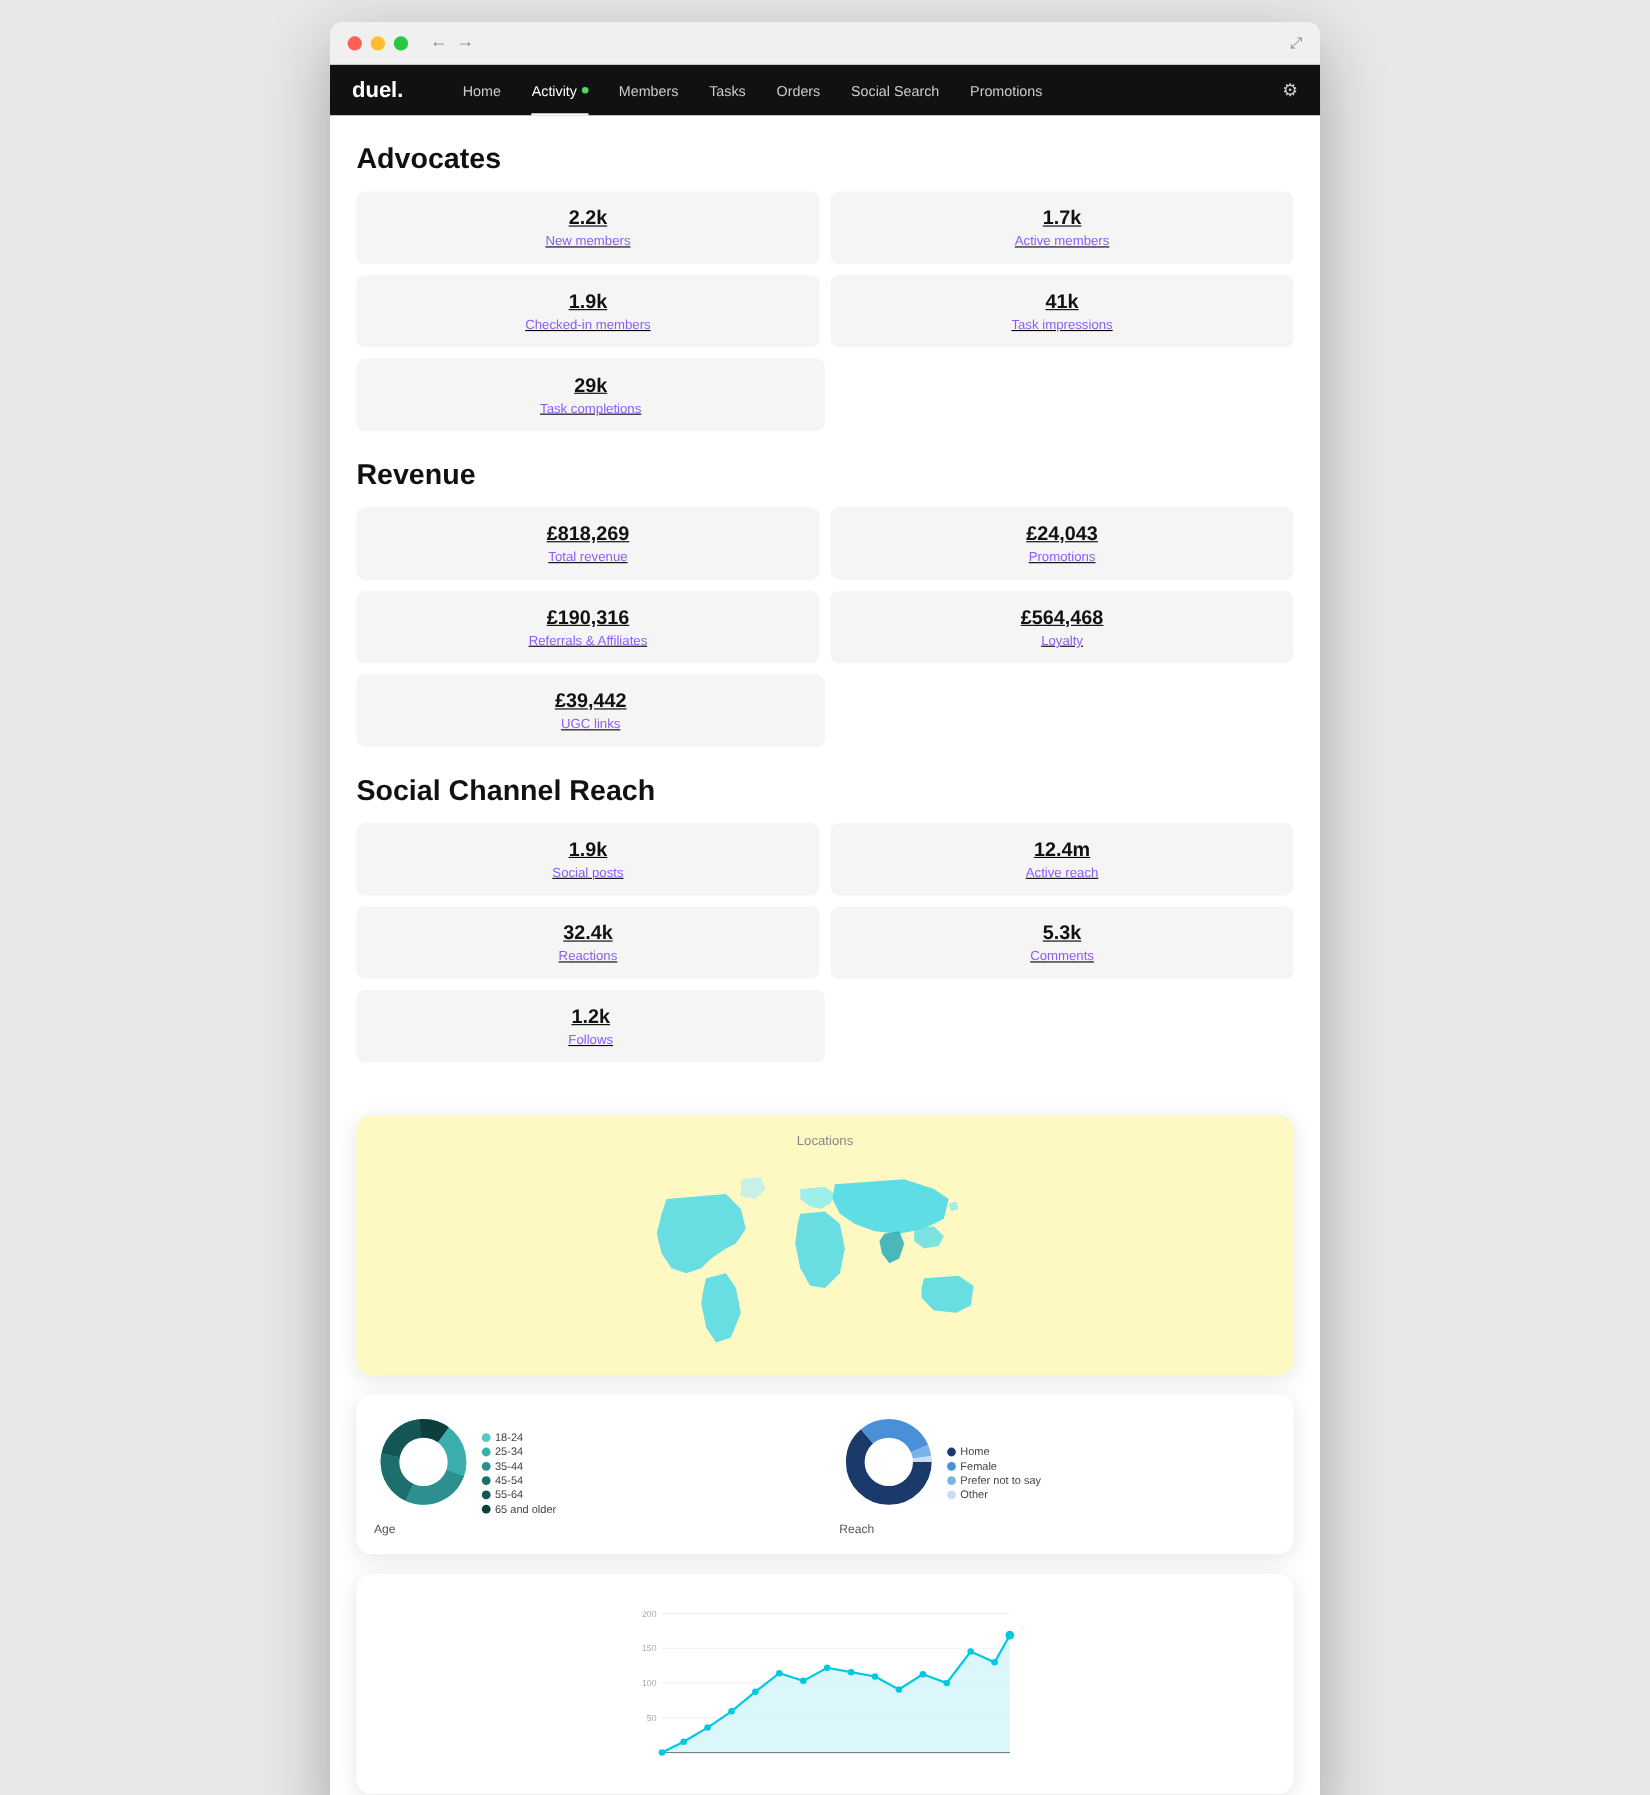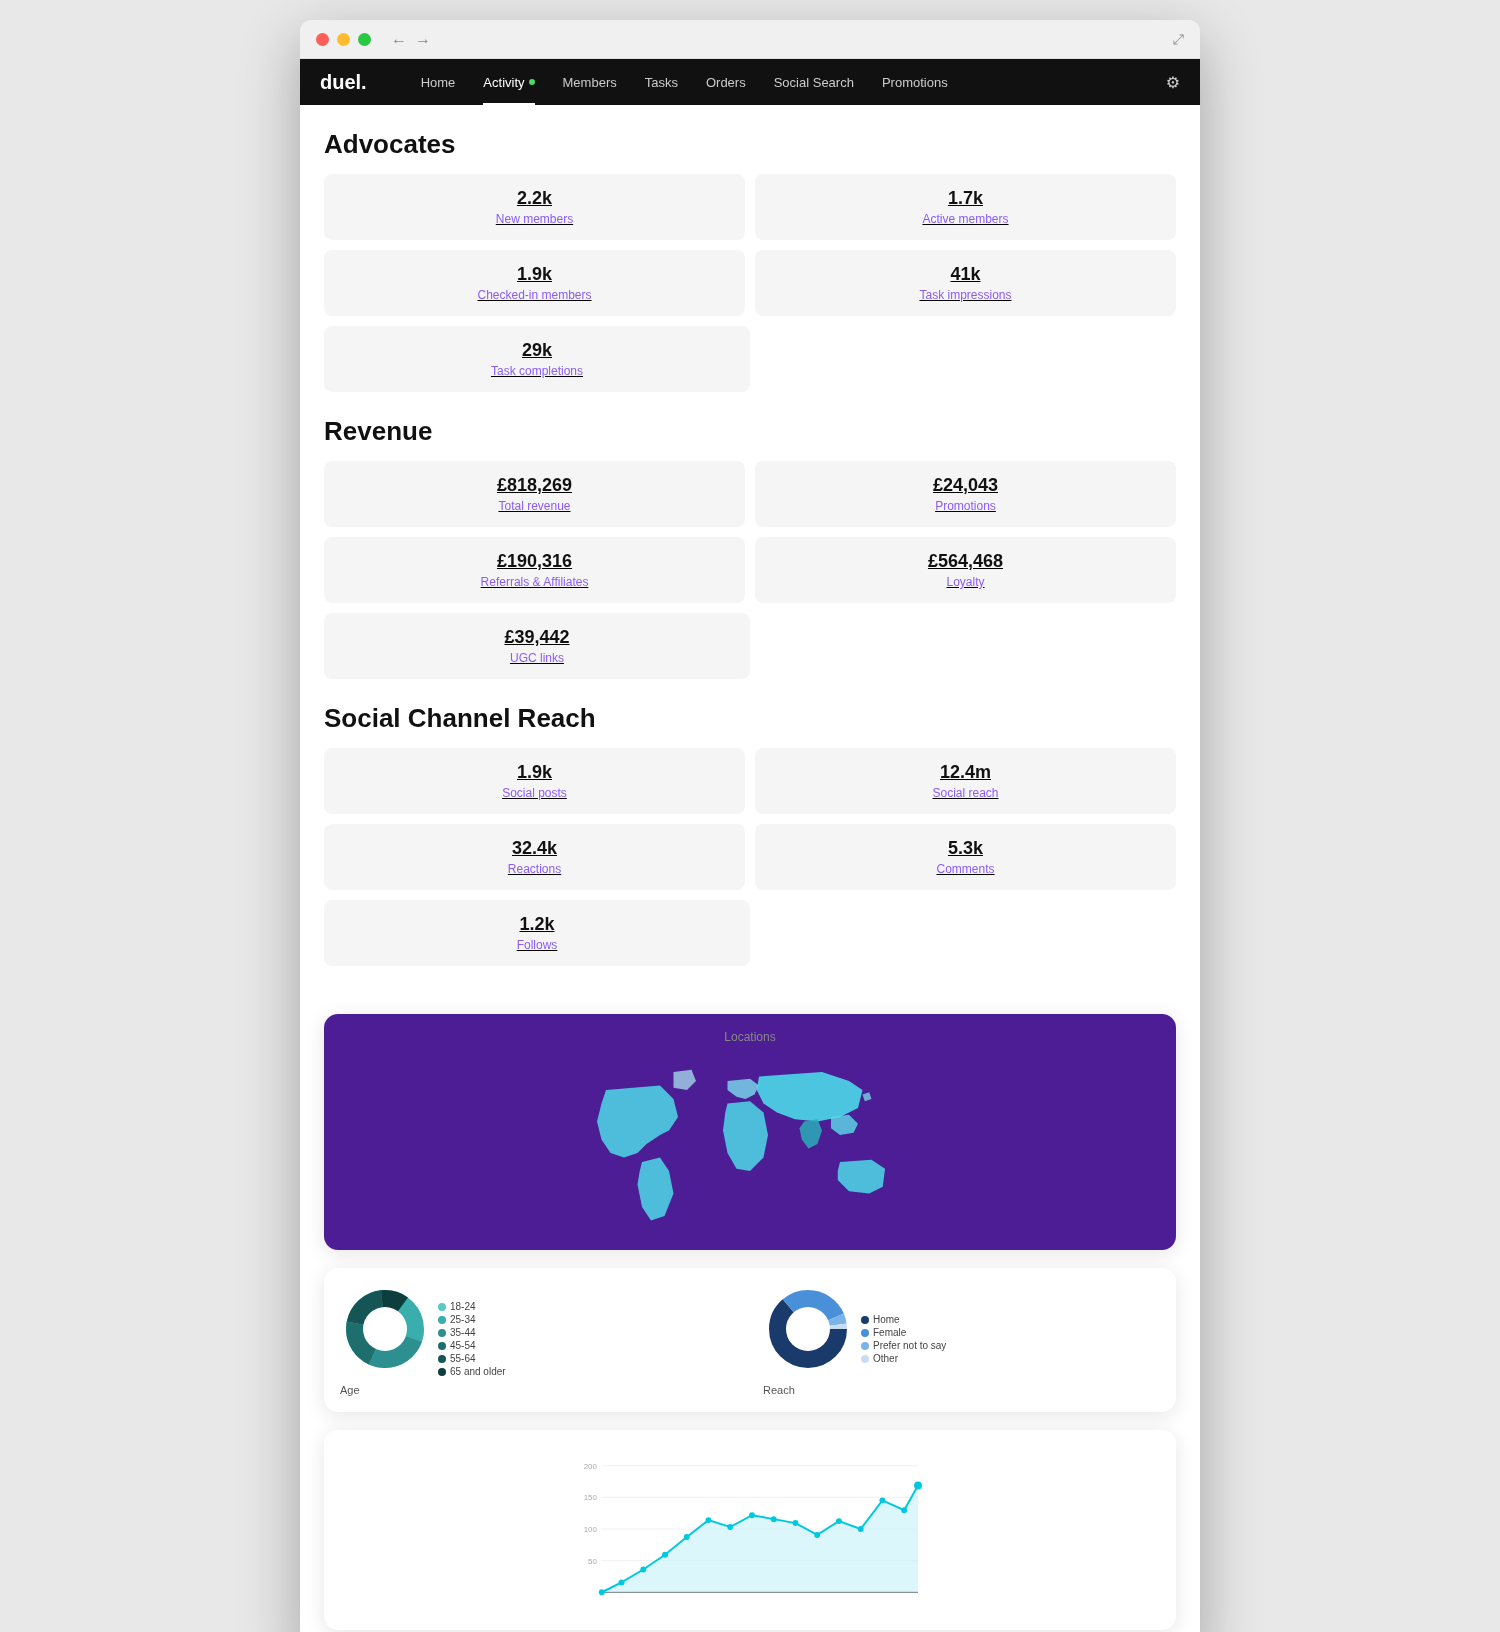--- a/index.html
+++ b/index.html
@@ -135,21 +135,21 @@
       font-weight: 700;
       color: #111;
     }
     .stat-label {
       font-size: 12px;
       color: #8b5cf6;
       margin-top: 3px;
     }
     .section { margin-bottom: 24px; }
     .map-card {
-      background: #4c1d95;
+      background: #fef9c3;
       border-radius: 14px;
       box-shadow: 0 4px 20px rgba(0,0,0,0.1);
       padding: 16px;
     }
     .map-title {
       font-size: 12px;
       color: #888;
       text-align: center;
       margin-bottom: 10px;
     }
@@ -290,21 +290,21 @@
 
       <div class="section">
         <div class="section-title">Social Channel Reach</div>
         <div class="stats-grid">
           <div class="stat-card">
             <div class="stat-value">1.9k</div>
             <div class="stat-label">Social posts</div>
           </div>
           <div class="stat-card">
             <div class="stat-value">12.4m</div>
-            <div class="stat-label">Social reach</div>
+            <div class="stat-label">Active reach</div>
           </div>
           <div class="stat-card">
             <div class="stat-value">32.4k</div>
             <div class="stat-label">Reactions</div>
           </div>
           <div class="stat-card">
             <div class="stat-value">5.3k</div>
             <div class="stat-label">Comments</div>
           </div>
         </div>

